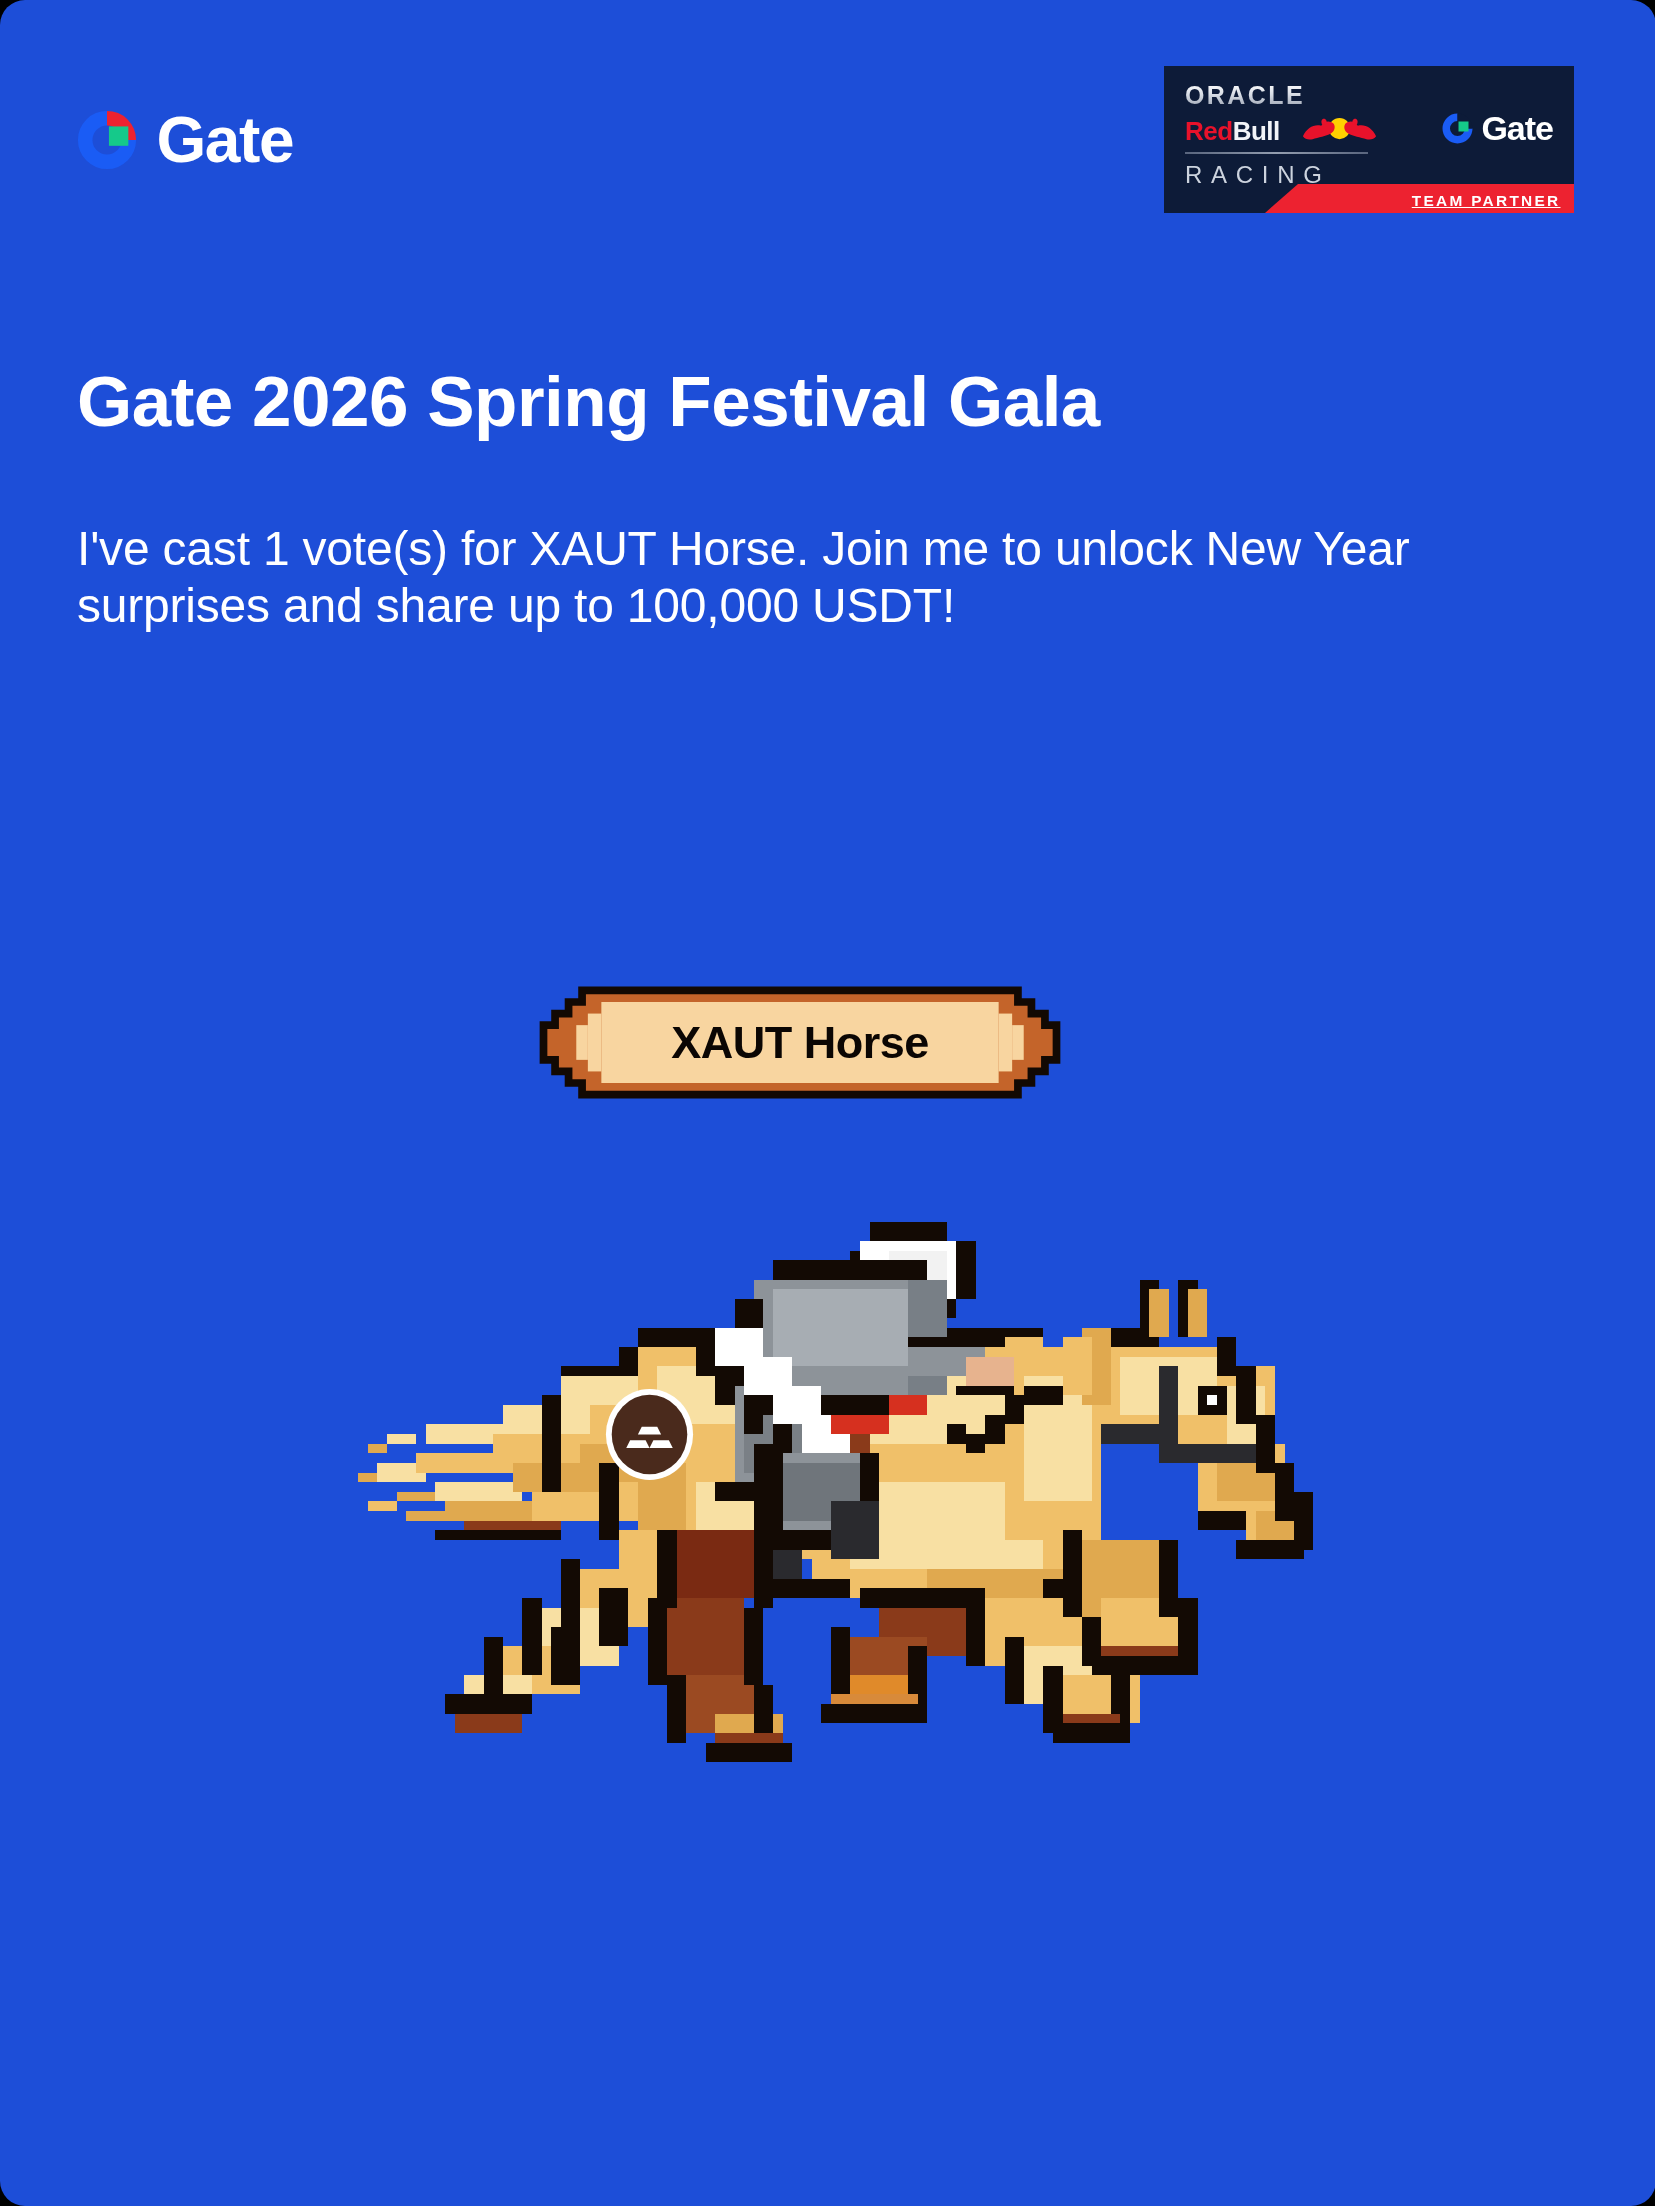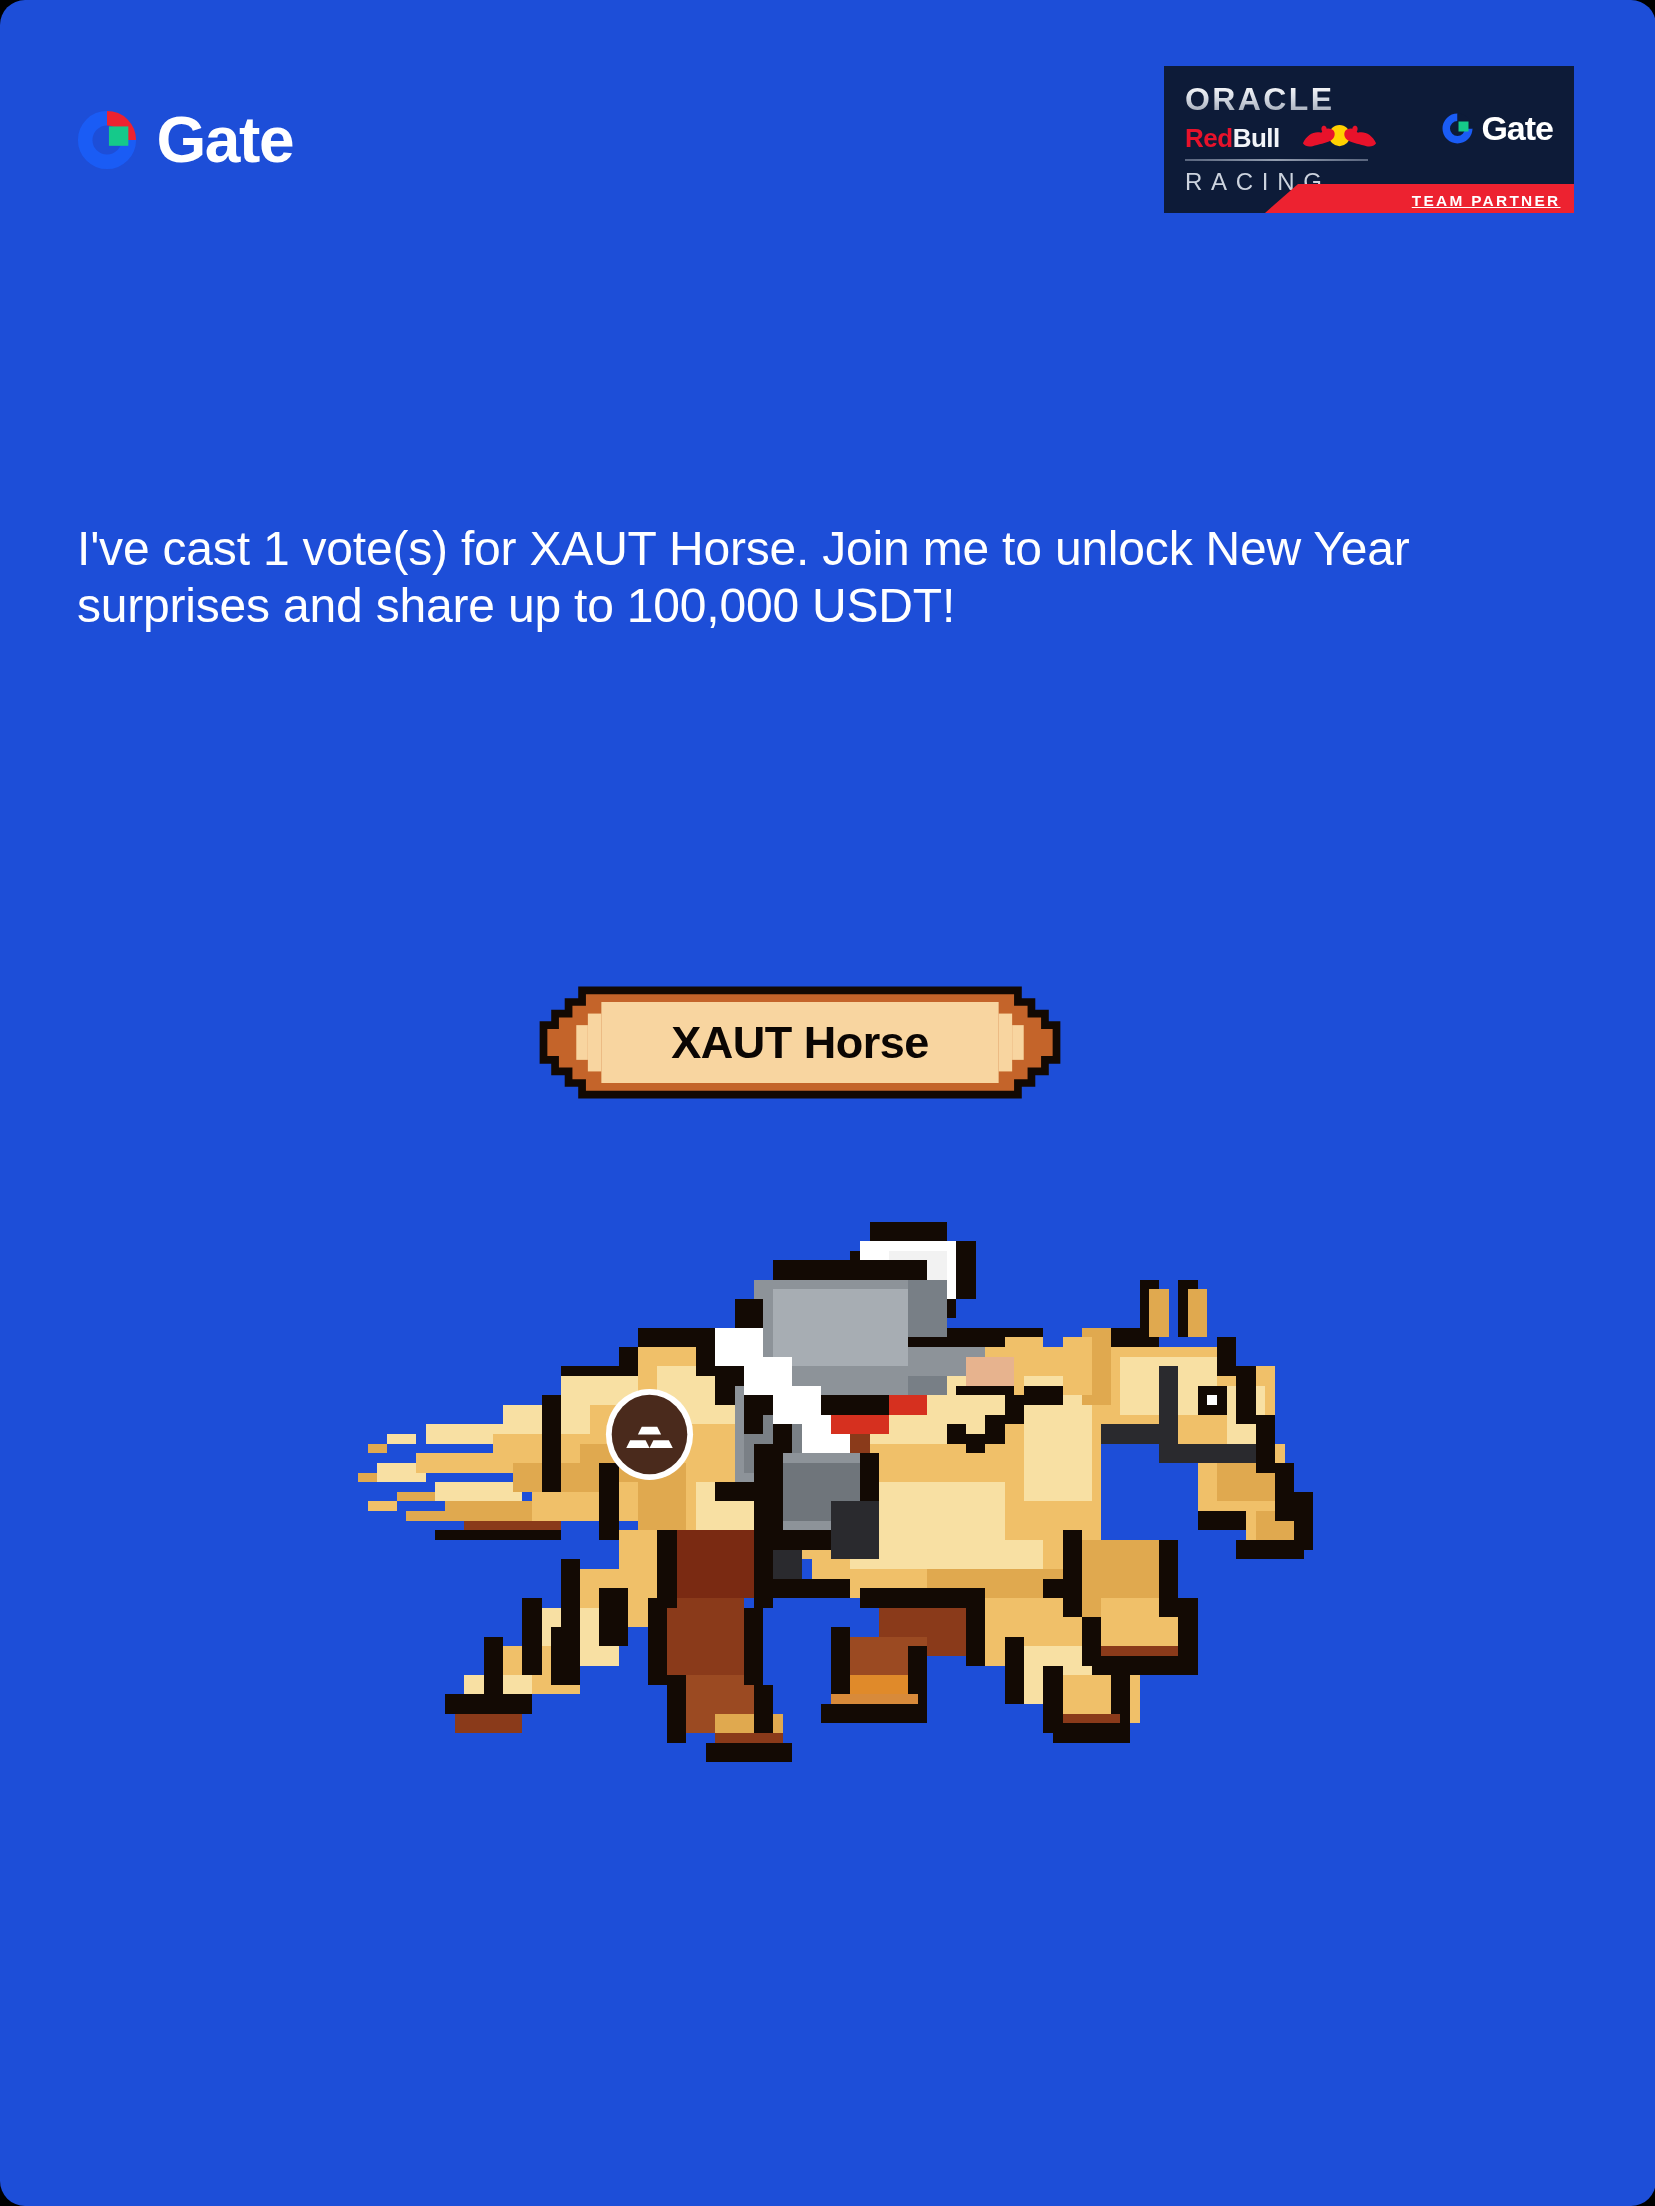--- a/index.html
+++ b/index.html
@@ -74,21 +74,21 @@
     background: #0D1B38;
     overflow: hidden;
   }
   .pb-left {
     position: absolute;
     left: 21px;
     top: 17.4px;
     width: 183px;
   }
   .pb-oracle {
-    font-size: 32px;
+    font-size: 25px;
     font-weight: 700;
     letter-spacing: 2.4px;
     background: linear-gradient(180deg,#ffffff 0%,#d8dde6 45%,#9aa3b2 100%);
     -webkit-background-clip: text;
     background-clip: text;
     color: transparent;
     line-height: 1;
     font-family: "Liberation Sans", sans-serif;
   }
   .pb-redbull-row {
@@ -291,20 +291,21 @@
 
         <div class="pb-team">
           <div class="pb-team-bar"></div>
           <div class="pb-team-label">TEAM PARTNER</div>
         </div>
 
       </div>
     </div>
   </div>
 
+  <h1 class="headline">Gate 2026 Spring Festival Gala</h1>
   <p class="subtext">I've cast 1 vote(s) for XAUT Horse. Join me to unlock New Year surprises and share up to 100,000 USDT!</p>
 
   <div class="plaque">
     <svg class="plaque-svg" viewBox="0 0 580 140" aria-hidden="true">
 
       <path fill="#120903" d="
         M60 12 H520 V24 H534 V36 H548 V48 H560 V92 H548 V104 H534 V116 H520 V128 H60 V116 H46 V104 H32 V92 H20 V48 H32 V36 H46 V24 H60 Z"></path>
 
       <path fill="#C4642A" d="
         M68 20 H512 V32 H526 V44 H540 V56 H552 V84 H540 V96 H526 V108 H512 V120 H68 V108 H54 V96 H40 V84 H28 V56 H40 V44 H54 V32 H68 Z"></path>

